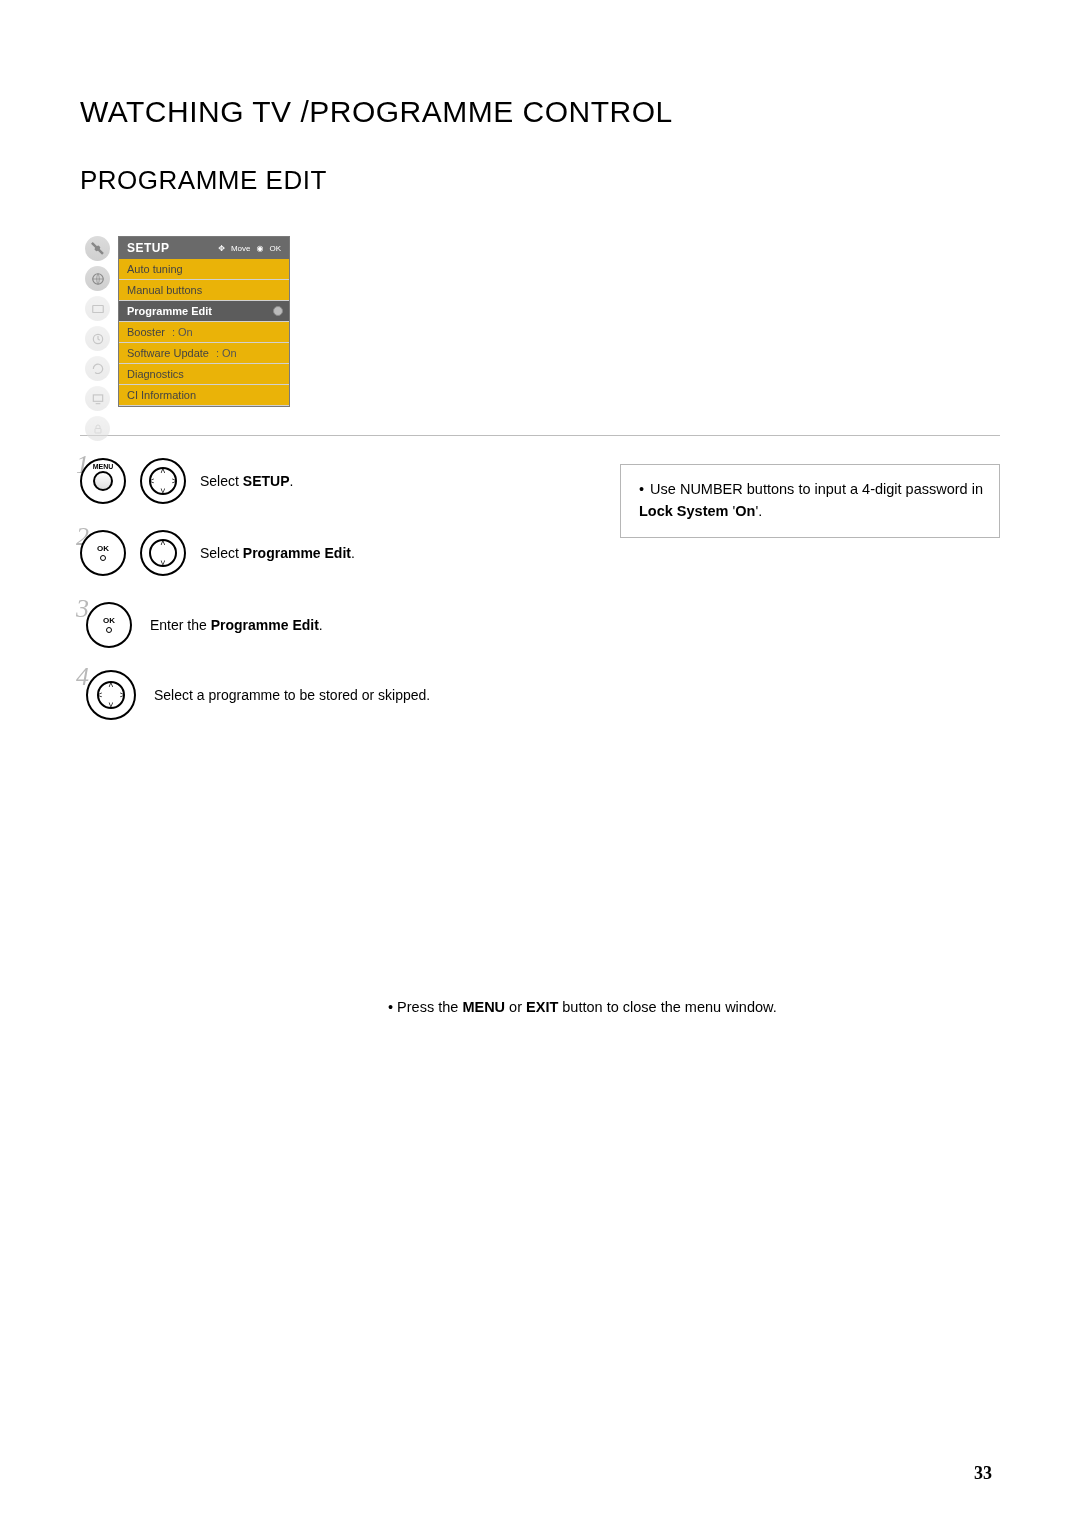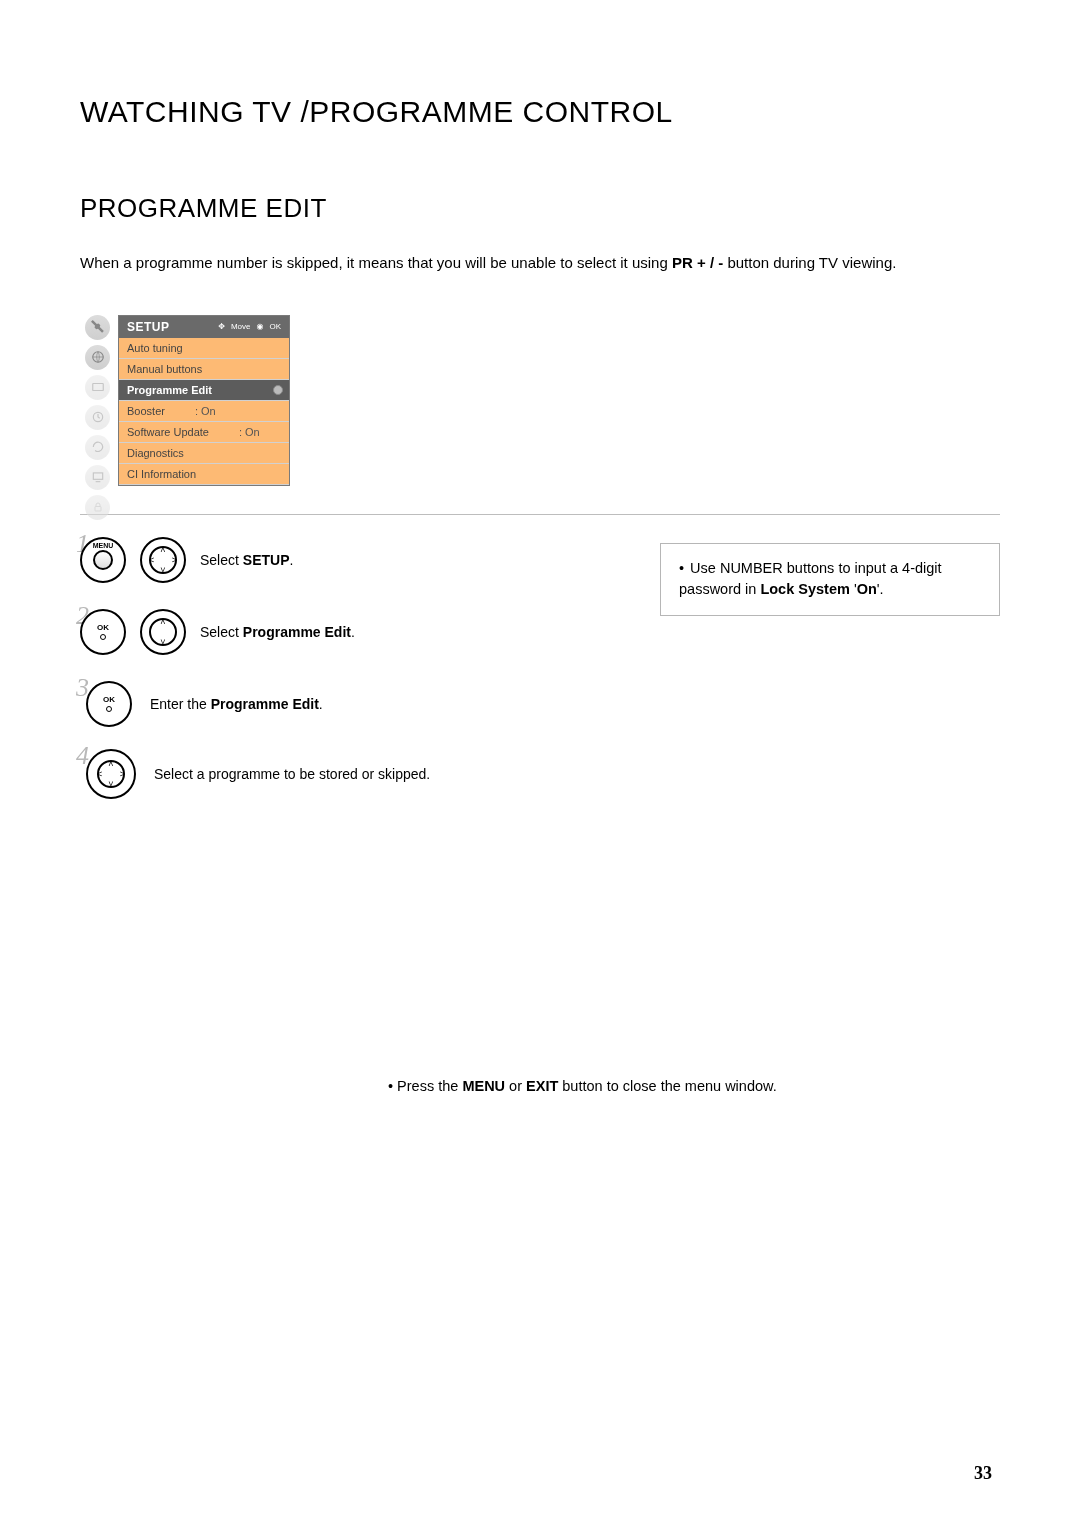--- a/index.html
+++ b/index.html
@@ -11,21 +11,21 @@
     position: relative;
     color: #000;
   }
   .page {
     padding: 95px 80px 50px 80px;
   }
   .main-title {
     font-size: 30px;
     font-weight: 500;
     letter-spacing: 0.5px;
-    margin-bottom: 64px;
+    margin-bottom: 36px;
   }
   .section-title {
     font-size: 26px;
     font-weight: 500;
     letter-spacing: 0.5px;
     margin-bottom: 28px;
   }
   .intro p {
     font-size: 15px;
     line-height: 1.5;
@@ -72,60 +72,60 @@
     align-items: center;
     justify-content: space-between;
     font-size: 12px;
   }
   .osd-header-title { font-weight: 600; letter-spacing: .5px; }
   .osd-header-hints { font-size: 8px; display:flex; gap:6px; align-items:center;}
   .osd-item {
     padding: 4px 8px;
     font-size: 11px;
     color: #444;
-    background: #fdba74;
+    background: #eab308;
     border-bottom: 1px solid #d1d1d1;
   }
   .osd-item.selected {
     background: #5c5c5c;
     color: #fff;
     font-weight: 600;
     position: relative;
   }
   .osd-item.selected::after {
     content: "";
     position: absolute;
     right: 6px;
     top: 50%;
     transform: translateY(-50%);
     width: 8px;
     height: 8px;
     border-radius: 50%;
     background: #bbb;
     border: 1px solid #8a8a8a;
   }
-  .osd-item.value { display:flex; gap:30px; }
+  .osd-item.value { display:flex; gap:7px; }
   .osd-item .val { color:#555; }
 
   
   .divider {
     border: none;
     border-top: 1px solid #bdbdbd;
     margin: 0 0 22px 0;
   }
 
   
   .steps-wrap {
     display: flex;
     gap: 40px;
     align-items: flex-start;
   }
   .steps-left { flex: 1; }
   .note-box {
-    width: 340px;
+    width: 380px;
     border: 1px solid #b6b6b6;
     padding: 14px 0 14px 18px;
     font-size: 14.5px;
     line-height: 1.5;
     margin-top: 6px;
   }
   .note-box .bullet { margin-right: 2px; }
 
   .step {
     display: flex;
@@ -231,23 +231,20 @@
   }
 </style>
 </head>
 <body>
 
 <div class="page">
   <h1 class="main-title">WATCHING TV /PROGRAMME CONTROL</h1>
   <h2 class="section-title">PROGRAMME EDIT</h2>
 
   <div class="intro">
-    <p>
-      <span>When a programme number is skipped, it means that you will be unable to select it using </span><span class="bold">PR + / -</span><span> button during TV viewing.</span>
-    </p>
   </div>
 
   <div class="osd">
     <div class="osd-side">
       <div class="osd-icon">
         <svg width="14" height="14" viewBox="0 0 24 24">
             <path fill="#888" d="M22 19l-7-7 1-3-3-3-3 1-7-7-3 3 7 7-1 3 3 3 3-1 7 7z"></path>
           </svg>
       </div>
       <div class="osd-icon">

